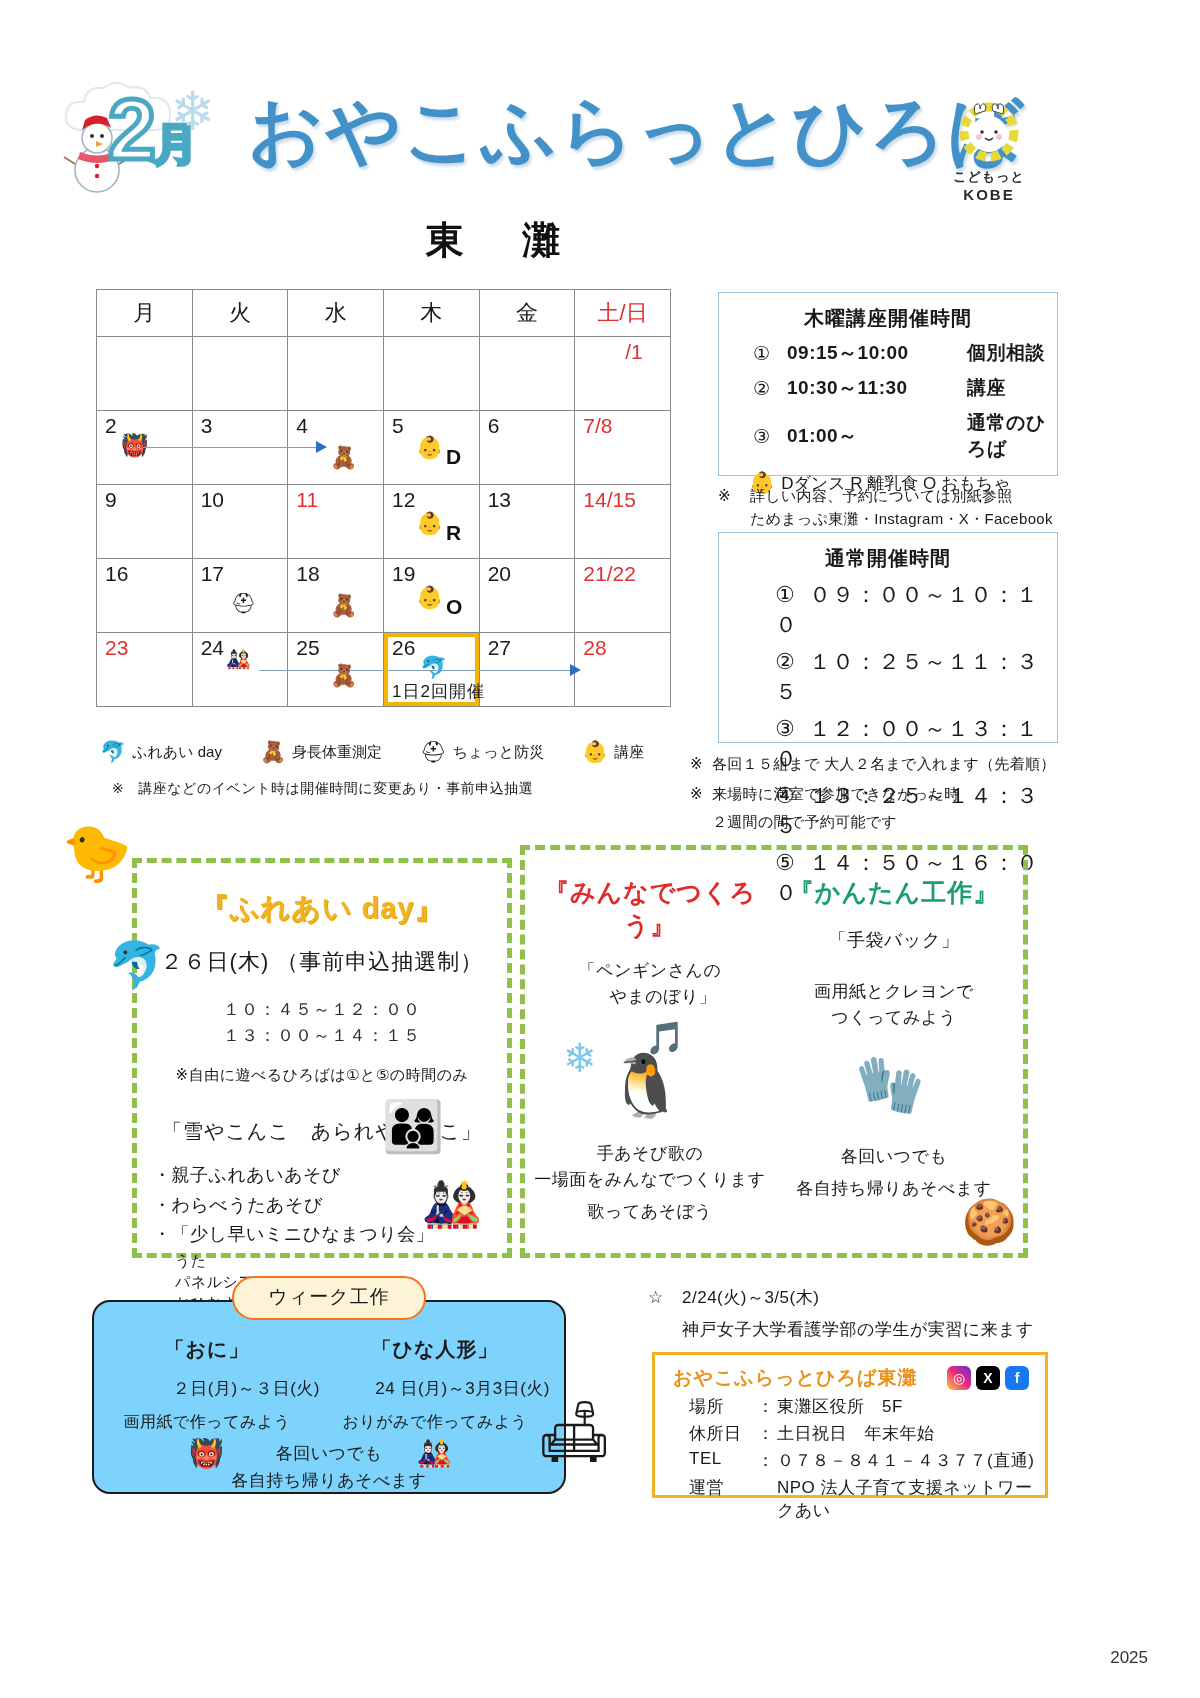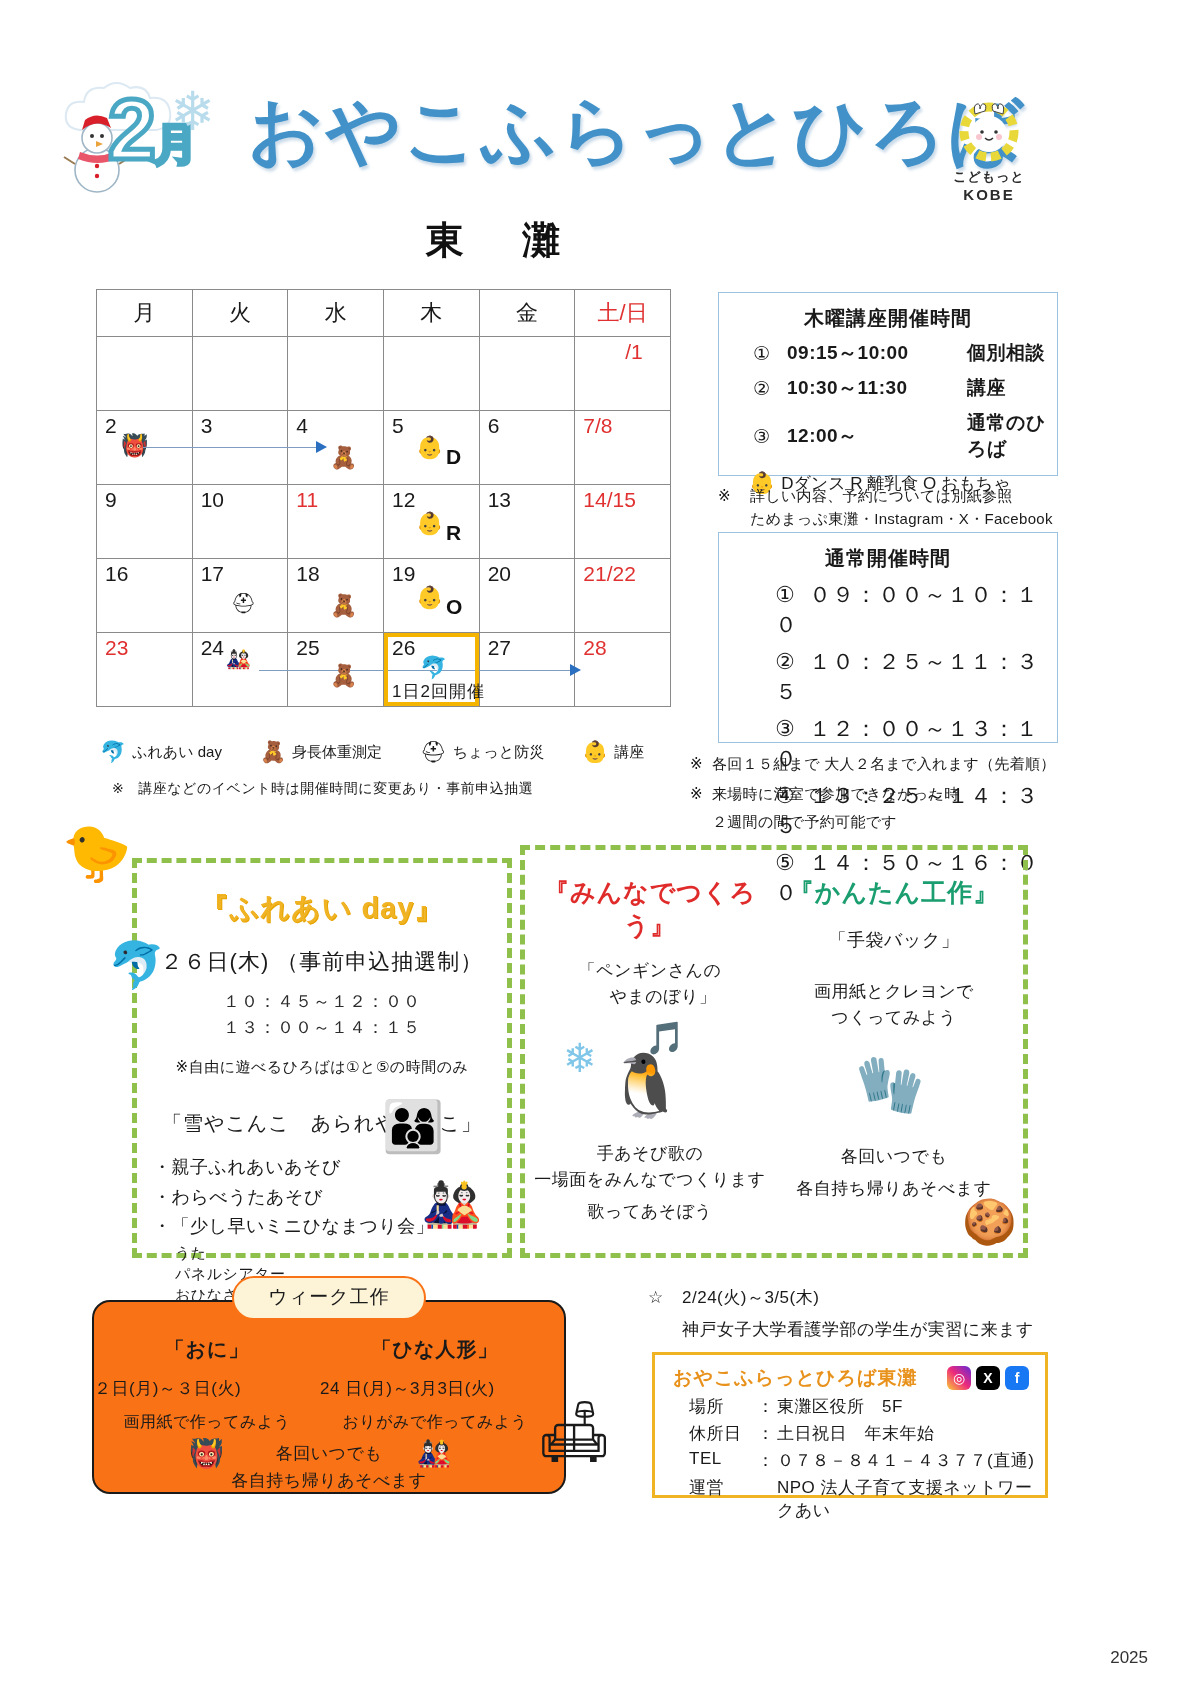--- a/index.html
+++ b/index.html
@@ -74,39 +74,39 @@
   .rrow2{font-size:22px;letter-spacing:1px;margin:0 0 7px 0;padding-left:56px;}
   .rrow2 .num{display:inline-block;width:34px;}
 
   
   .dot-panel{position:absolute;border:5px dashed #8ec04b;}
   .panel-title{text-align:center;font-weight:bold;}
 
   
   .fure-title{font-size:29px;color:#f0b323;letter-spacing:1px;text-shadow:1px 1px 0 #e7a400;}
   .fure-line1{text-align:center;font-size:22px;letter-spacing:1px;margin-top:18px;}
-  .fure-times{text-align:center;font-size:17px;line-height:1.5;margin-top:12px;letter-spacing:1px;color:#2b2b2b;}
+  .fure-times{text-align:center;font-size:17px;line-height:1.5;margin-top:20px;letter-spacing:1px;color:#2b2b2b;}
   .fure-note{text-align:center;font-size:15px;margin-top:18px;letter-spacing:.5px;}
   .fure-song{text-align:center;font-size:20px;font-weight:normal;margin-top:33px;letter-spacing:1px;}
   .fure-list{margin:16px 0 0 16px;font-size:18px;line-height:1.65;letter-spacing:.5px;}
   .fure-sub{font-size:15px;line-height:1.4;margin-left:22px;}
 
   
   .mina-title{font-size:25px;color:#e02b2b;font-weight:bold;letter-spacing:1px;}
   .kant-title{font-size:25px;color:#1a9e6f;font-weight:bold;letter-spacing:1px;}
   .ctext{text-align:center;font-size:17px;line-height:1.55;letter-spacing:.5px;}
 
   
-  .week-box{position:absolute;border:2px solid #1a1a1a;border-radius:18px;background:#f97316;}
+  .week-box{position:absolute;border:2px solid #1a1a1a;border-radius:18px;background:#7dd3fc;}
   .week-tab{
     position:absolute;border:2px solid #f97316;background:#fdf3d6;border-radius:22px;
     text-align:center;font-size:19px;line-height:38px;letter-spacing:1px;
   }
   .wk-h{font-size:20px;font-weight:bold;text-align:center;letter-spacing:1px;}
-  .wk-d{font-size:17px;text-align:left;letter-spacing:.5px;}
+  .wk-d{font-size:17px;text-align:right;letter-spacing:.5px;}
   .wk-s{font-size:16px;text-align:center;letter-spacing:.5px;}
   .wk-foot{text-align:center;font-size:17px;line-height:1.6;letter-spacing:.5px;}
 
   
   .star-line{position:absolute;font-size:17px;letter-spacing:.5px;line-height:1.9;}
   .contact-box{position:absolute;border:3px solid #f0b323;background:#fff;}
   .contact-name{font-size:19px;color:#e8911b;font-weight:bold;letter-spacing:1px;}
   .sns{display:flex;gap:5px;align-items:center;}
   .sns-ico{width:24px;height:24px;border-radius:6px;display:flex;align-items:center;justify-content:center;font-size:14px;font-weight:bold;color:#fff;}
   .ig{background:linear-gradient(45deg,#f9ce34,#ee2a7b,#6228d7);}
@@ -331,21 +331,21 @@
       <span class="tm">09:15～10:00</span>
       <span class="lb">個別相談</span>
     </div>
     <div class="rrow">
       <span class="num">②</span>
       <span class="tm">10:30～11:30</span>
       <span class="lb">講座</span>
     </div>
     <div class="rrow">
       <span class="num">③</span>
-      <span class="tm">12:00～</span>
+      <span class="tm">01:00～</span>
       <span class="lb">通常のひろば</span>
     </div>
     <div class="rlegend">
       <span class="emoji" style="font-size:21px;">👶</span>
       <span>Dダンス R 離乳食 O おもちゃ</span>
     </div>
   </div>
 
   <div class="note-r" style="left:718px;top:484px;width:360px;">
     <span style="display:inline-block;width:32px;">※</span><span>詳しい内容、予約については別紙参照</span>

